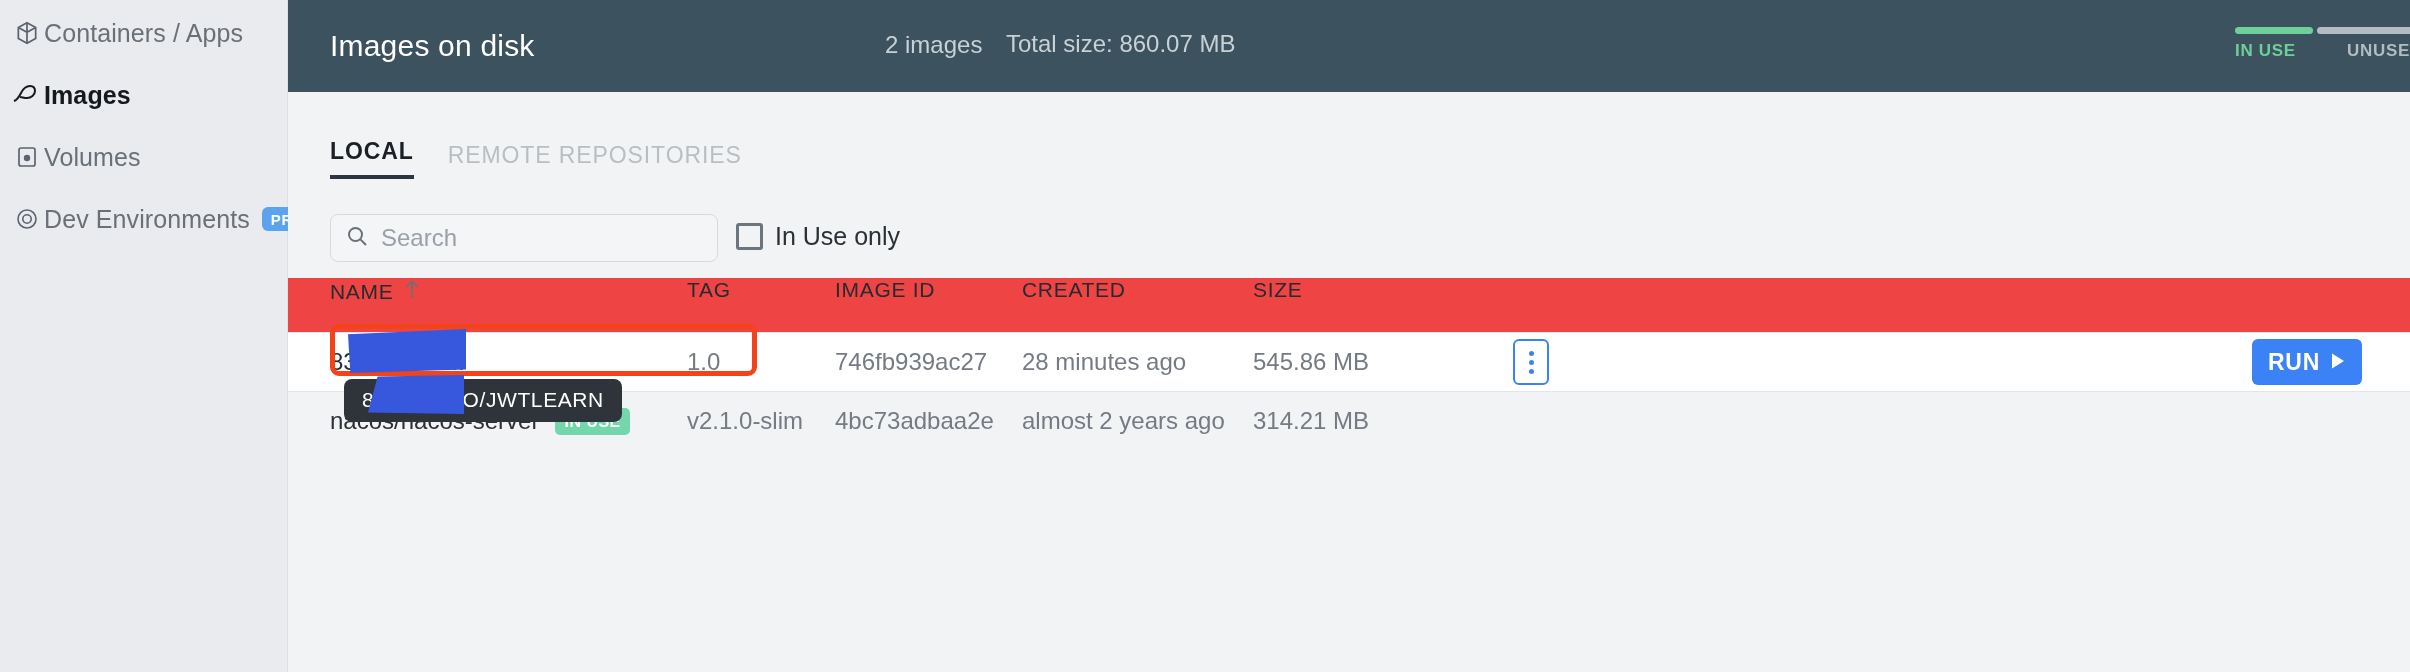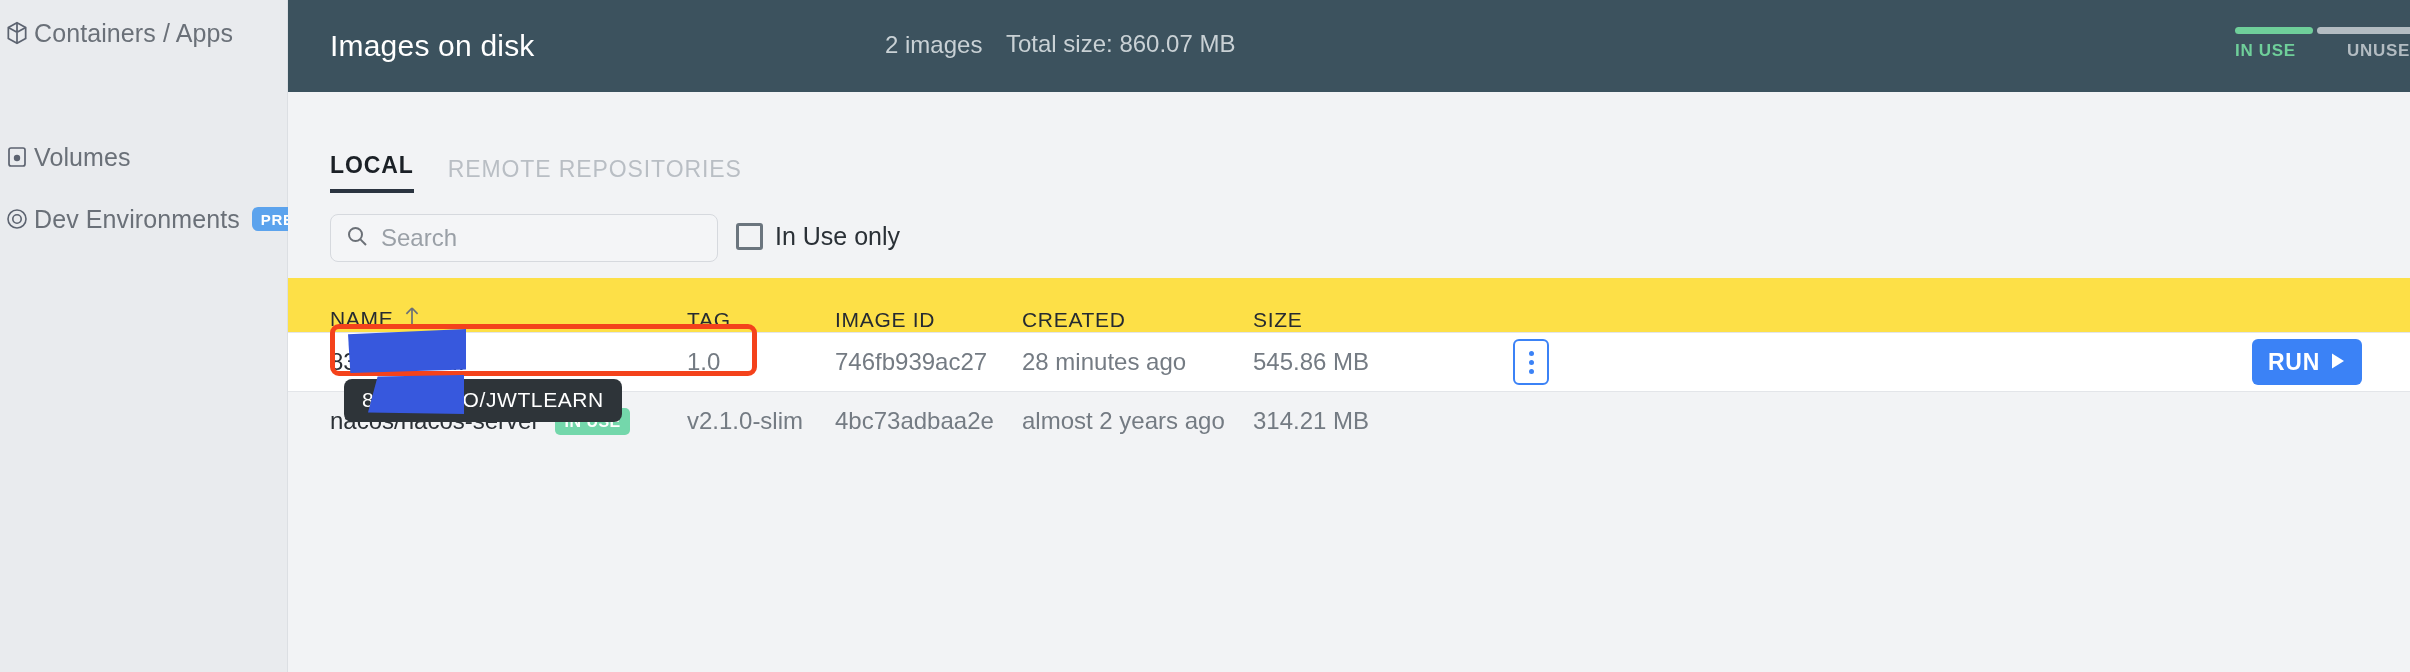--- a/index.html
+++ b/index.html
@@ -18,21 +18,21 @@
   
   #sidebar {
     width: 288px; height: 672px;
     background: #e9ebee;
     border-right: 1px solid #dcdfe3;
     flex: 0 0 288px;
     position: relative;
   }
   .nav-item {
     position: absolute;
-    left: 6px; right: 0;
+    left: 16px; right: 0;
     height: 62px;
     display: flex;
     align-items: center;
     padding-left: 4px;
   }
   .nav-icon {
     width: 34px; flex: 0 0 34px;
     display: flex; align-items: center; justify-content: center;
     margin-left: -10px;
     color: #5c6370;
@@ -104,21 +104,21 @@
     font-size: 17px; font-weight: 700; letter-spacing: .7px;
   }
   .lbl-inuse  { color: #6fcf9a; }
   .lbl-unused { color: #b3bcc2; }
 
   
   #content { position: relative; height: 580px; background: #f2f3f5; }
 
   #tabs {
     position: absolute;
-    left: 42px; top: 60px;
+    left: 42px; top: 46px;
     display: flex; align-items: flex-end; gap: 34px; justify-content: flex-end;
   }
   .tab {
     font-size: 23px;
     letter-spacing: .9px;
     color: #b9bec4;
     padding-bottom: 10px;
     cursor: pointer;
     white-space: nowrap;
   }
@@ -160,24 +160,24 @@
     width: 27px; height: 27px;
     border: 3px solid #6b757e;
     border-radius: 3px;
     background: transparent;
   }
   #inuse-filter .lbl { font-size: 25px; color: #2a3036; white-space: nowrap; }
 
   
   #table { position: absolute; left: 0; right: 0; top: 186px; }
   .thead {
-    display: flex; align-items: flex-end;
+    display: flex; align-items: flex-start;
     height: 54px;
     padding-left: 42px;
-    background: #fde047;
+    background: #ef4444;
   }
   .th {
     font-size: 21px; color: #262b31;
     letter-spacing: .7px;
     display: flex; align-items: center; gap: 10px;
     white-space: nowrap;
   }
   .c-name    { flex: 0 0 357px; }
   .c-tag     { flex: 0 0 148px; }
   .c-imageid { flex: 0 0 187px; }
@@ -285,20 +285,28 @@
     <div class="nav-item" style="top:2px;">
       <span class="nav-icon">
         <svg width="26" height="26" viewBox="0 0 24 24" fill="none" stroke="currentColor" stroke-width="1.6">
           <path d="M12 2.6 20 7v10l-8 4.4L4 17V7z"></path>
           <path d="M12 2.6V21.4M4 7l8 4.4L20 7"></path>
         </svg>
       </span>
       <span class="nav-label">Containers / Apps</span>
     </div>
 
+    <div class="nav-item active" style="top:64px;">
+      <span class="nav-icon">
+        <svg width="28" height="26" viewBox="0 0 28 24" fill="none" stroke="currentColor" stroke-width="2">
+          <path d="M1 18c3-1 5-4 7-8s5-7 9-7c3 0 5 2 5 5 0 4-4 7-8 7-3 0-5-1-7-1"></path>
+        </svg>
+      </span>
+      <span class="nav-label">Images</span>
+    </div>
 
     <div class="nav-item" style="top:126px;">
       <span class="nav-icon">
         <svg width="24" height="24" viewBox="0 0 24 24" fill="none" stroke="currentColor" stroke-width="1.7">
           <rect x="4" y="3" width="16" height="18" rx="2"></rect>
           <circle cx="12" cy="13" r="3.2" fill="currentColor" stroke="none"></circle>
         </svg>
       </span>
       <span class="nav-label">Volumes</span>
     </div>

